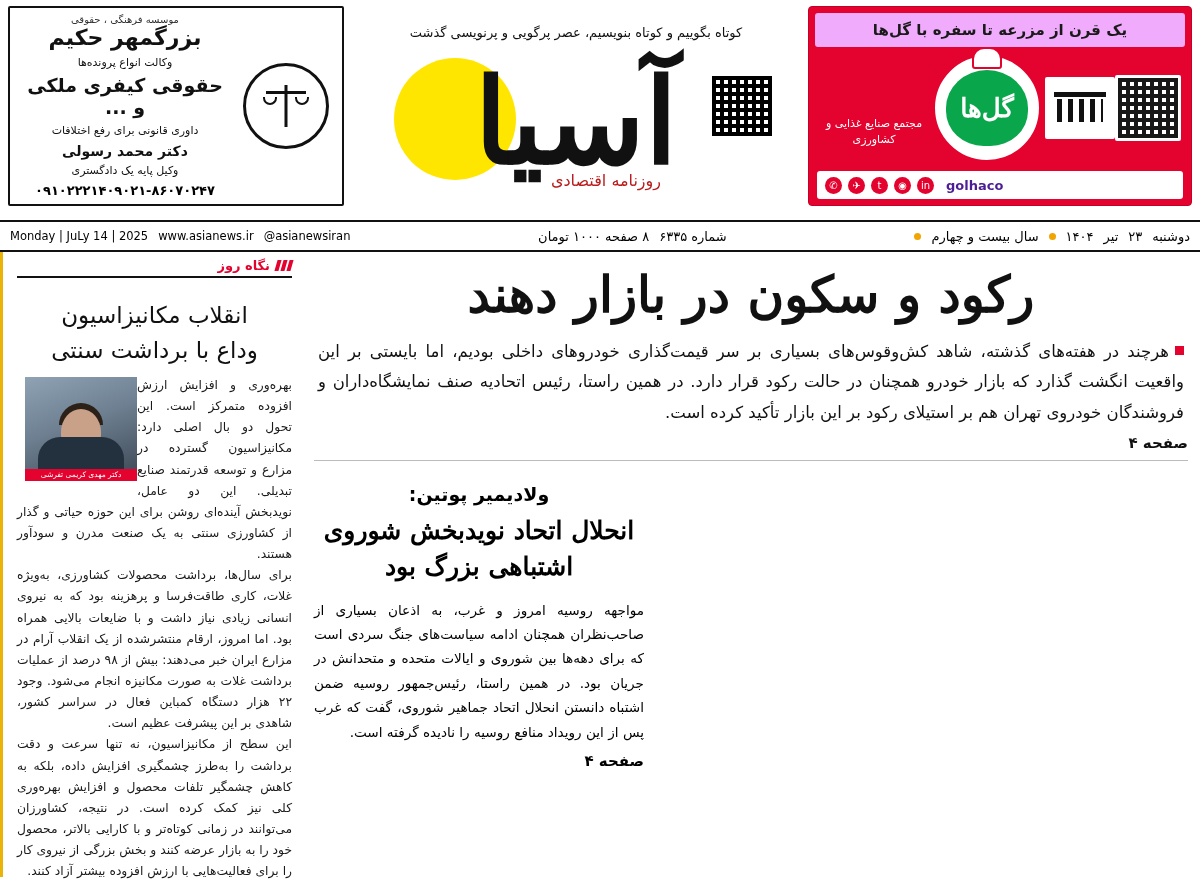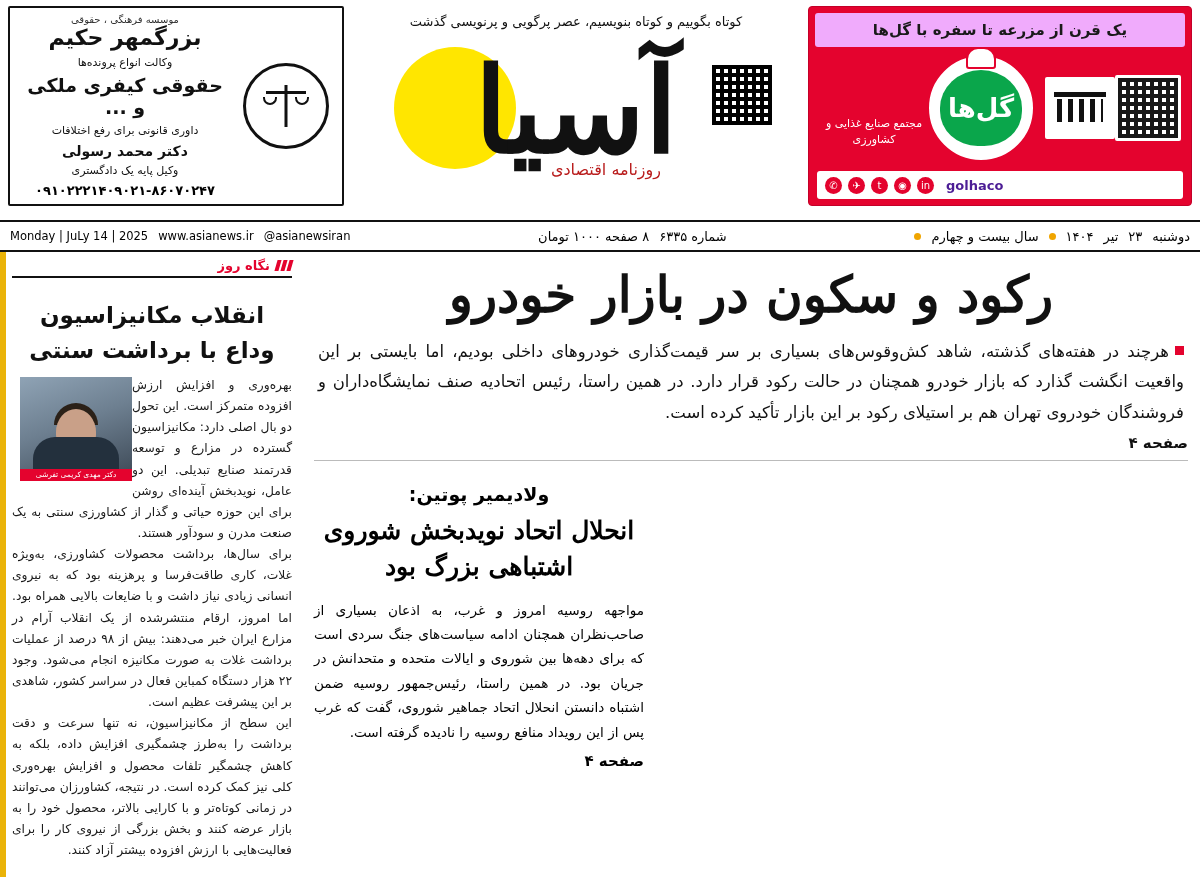--- a/index.html
+++ b/index.html
@@ -66,22 +66,23 @@
   .unesco-temple:before {
     content: ""; position: absolute; top: 4px; left: 0; right: 0; height: 5px;
     background: #111;
   }
   .unesco-temple:after {
     content: ""; position: absolute; top: 11px; left: 3px; right: 3px; bottom: 6px;
     background: repeating-linear-gradient(90deg,#111 0 5px,#fff 5px 11px);
   }
   .golha-badge {
     flex: 1;
-    display: flex; align-items: center; justify-content: flex-end;
-    position: relative;
+    display: flex; align-items: center; justify-content: center;
+    position: relative;
+    font-family: Liberation Serif, serif;
   }
   .golha-circle {
     width: 104px; height: 104px; background: #fff; border-radius: 50%;
     display: flex; align-items: center; justify-content: center;
     position: relative;
     border: 3px solid #fff;
   }
   .golha-leaf {
     width: 82px; height: 76px; background: #0aa64b;
     border-radius: 50% 50% 46% 46%;
@@ -109,21 +110,21 @@
     width: 17px; height: 17px; border-radius: 50%;
     background: #e4032e; color: #fff; font-size: 10px;
     display: flex; align-items: center; justify-content: center;
   }
   .soc-handle { font-size: 13px; font-weight: bold; color: #4c1d95; margin-left: 6px; }
 
   
   .title-area {
     flex: 1; position: relative;
     display: flex; flex-direction: column; align-items: center;
-    padding-top: 8px;
+    padding-top: 19px;
   }
   .tagline {
     font-size: 13px; color: #111; direction: rtl; margin-top: 6px;
     text-align: center; width: 100%;
   }
   .logo-wrap {
     position: relative; width: 100%; height: 170px;
     display: flex; align-items: center; justify-content: center;
   }
   .sun {
@@ -197,32 +198,32 @@
   .info-en { direction: ltr; font-size: 11.5px; }
 
   
   .content {
     display: flex; flex-direction: row-reverse;
     height: 625px;
   }
 
   
   .sidebar {
-    width: 302px; border-left: 6px solid #eab308; padding: 6px 10px 0 6px;
+    width: 302px; border-left: 3px solid #eab308; padding: 6px 10px 0 14px;
     direction: rtl;
   }
   .side-kicker {
     display: flex; align-items: center; justify-content: flex-start; gap: 6px;
     color: #e4032e; font-size: 13px; font-weight: bold; margin-bottom: 2px;
   }
   .kicker-bars { display: flex; gap: 2px; }
   .kicker-bars i { display:block; width:4px; height:11px; background:#e4032e; transform: skewX(-16deg); }
   .side-rule { height: 2px; background: #111; margin: 3px 0 8px; }
   .side-title {
-    font-size: 23px; font-weight: bold; line-height: 1.5; text-align: center;
+    font-size: 23px; font-weight: normal; line-height: 1.5; text-align: center;
     color: #111; margin-bottom: 8px; margin-top: 20px;
   }
   .side-body { font-size: 12.3px; line-height: 1.72; text-align: justify; color: #1a1a1a; }
   .side-photo {
     float: left; width: 112px; height: 104px; margin: 2px 0 4px 8px;
     background: linear-gradient(160deg,#8fa3b5 0%,#6d7f90 45%,#3b4754 100%);
     position: relative; overflow: hidden;
   }
   .side-photo .head {
     position: absolute; bottom: 26px; left: 50%; transform: translateX(-50%);
@@ -441,21 +442,21 @@
         <span class="cap">دکتر مهدی کریمی تفرشی</span>
       </div>
       <p>بهره‌وری و افزایش ارزش افزوده متمرکز است. این تحول دو بال اصلی دارد: مکانیزاسیون گسترده در مزارع و توسعه قدرتمند صنایع تبدیلی. این دو عامل، نویدبخش آینده‌ای روشن برای این حوزه حیاتی و گذار از کشاورزی سنتی به یک صنعت مدرن و سودآور هستند.</p>
       <p>برای سال‌ها، برداشت محصولات کشاورزی، به‌ویژه غلات، کاری طاقت‌فرسا و پرهزینه بود که به نیروی انسانی زیادی نیاز داشت و با ضایعات بالایی همراه بود. اما امروز، ارقام منتشرشده از یک انقلاب آرام در مزارع ایران خبر می‌دهند: بیش از ۹۸ درصد از عملیات برداشت غلات به صورت مکانیزه انجام می‌شود. وجود ۲۲ هزار دستگاه کمباین فعال در سراسر کشور، شاهدی بر این پیشرفت عظیم است.</p>
       <p>این سطح از مکانیزاسیون، نه تنها سرعت و دقت برداشت را به‌طرز چشمگیری افزایش داده، بلکه به کاهش چشمگیر تلفات محصول و افزایش بهره‌وری کلی نیز کمک کرده است. در نتیجه، کشاورزان می‌توانند در زمانی کوتاه‌تر و با کارایی بالاتر، محصول خود را به بازار عرضه کنند و بخش بزرگی از نیروی کار را برای فعالیت‌هایی با ارزش افزوده بیشتر آزاد کنند.</p>
     </div>
 
   </div>
 
   <div class="main">
-    <h1 class="lead-title">رکود و سکون در بازار خودرو</h1>
+    <h1 class="lead-title">رکود و سکون در بازار دهند</h1>
     <div class="lead-deck">
       <span class="deck-mark"></span><span>هرچند در هفته‌های گذشته، شاهد کش‌وقوس‌های بسیاری بر سر قیمت‌گذاری خودروهای داخلی بودیم، اما بایستی بر این واقعیت انگشت گذارد که بازار خودرو همچنان در حالت رکود قرار دارد. در همین راستا، رئیس اتحادیه صنف نمایشگاه‌داران و فروشندگان خودروی تهران هم بر استیلای رکود بر این بازار تأکید کرده است.</span>
     </div>
     <div class="page-ref">صفحه ۴</div>
     <div class="lead-rule"></div>
 
     <div class="second-block">
       <div class="second-text">
         <div class="second-kicker">ولادیمیر پوتین:</div>
         <div class="second-title">انحلال اتحاد نویدبخش شوروی اشتباهی بزرگ بود</div>

